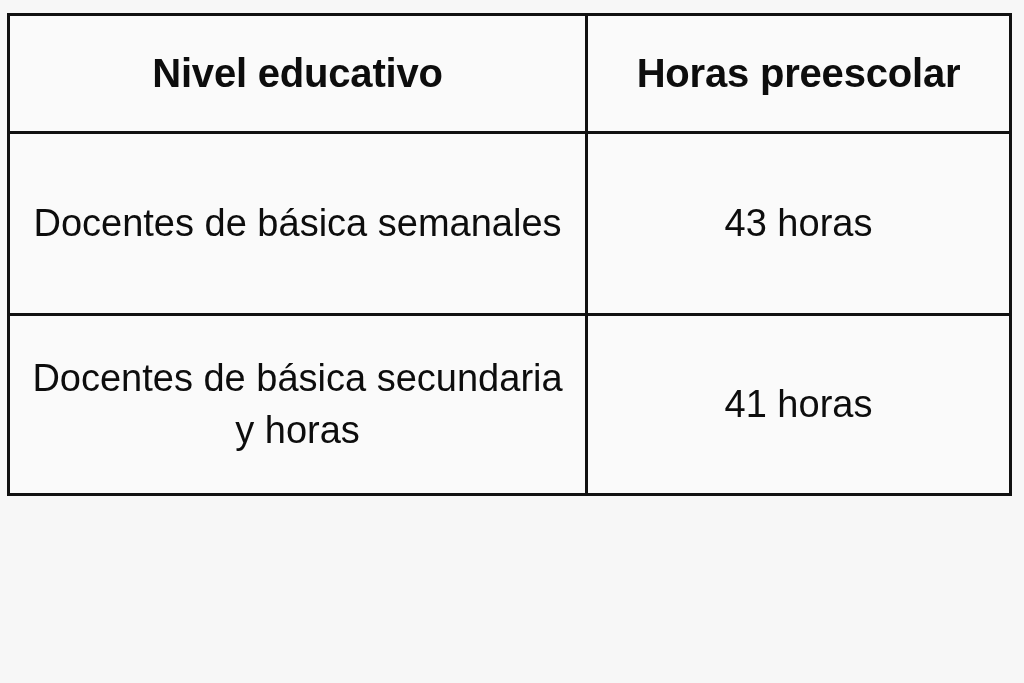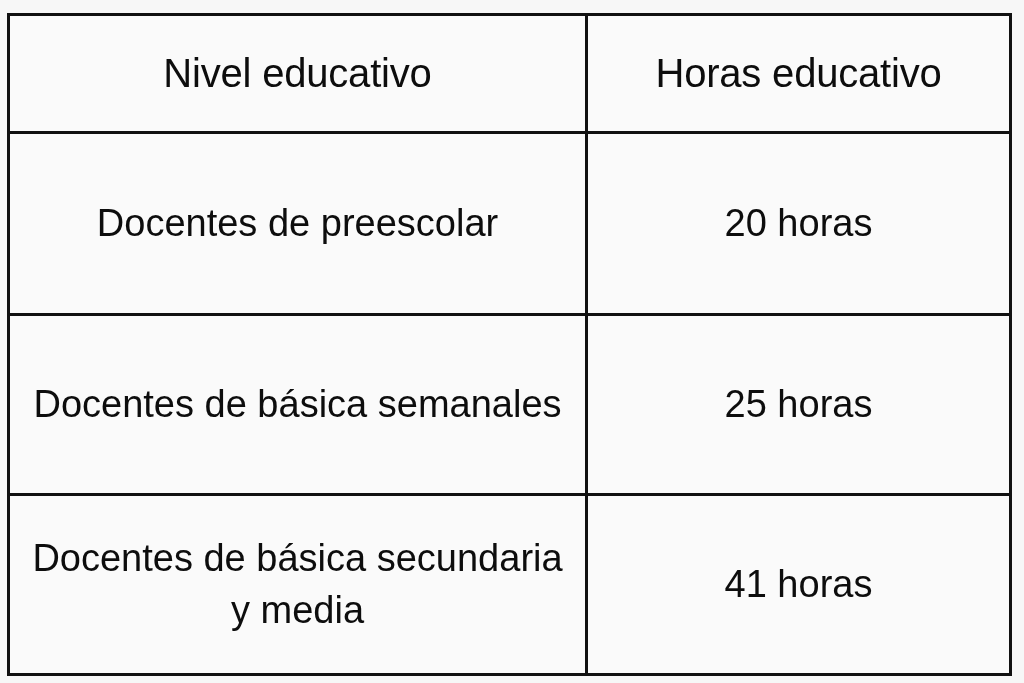--- a/index.html
+++ b/index.html
@@ -38,21 +38,21 @@
     background: #fafafa;
     padding: 6px 14px;
     box-sizing: border-box;
   }
   .hours-table col.col-level { width: 578px; }
   .hours-table col.col-hours { width: 424px; }
 
   .hours-table thead th {
     height: 118px;
     font-size: 40px;
-    font-weight: 400;
+    font-weight: 700;
     letter-spacing: -0.2px;
     margin-left: 8px;
   }
   .hours-table tbody td {
     height: 180px;
     font-size: 38px;
     font-weight: 400;
     line-height: 1.35;
   }
   .hours-table tbody tr:first-child td {
@@ -71,31 +71,27 @@
 
 <div class="page">
   <table class="hours-table">
     <colgroup>
       <col class="col-level">
       <col class="col-hours">
     </colgroup>
     <thead>
       <tr>
         <th>Nivel educativo</th>
-        <th>Horas educativo</th>
+        <th>Horas preescolar</th>
       </tr>
     </thead>
     <tbody>
       <tr>
-        <td class="cell-level">Docentes de preescolar</td>
-        <td class="cell-hours">20 horas</td>
+        <td class="cell-level">Docentes de básica semanales</td>
+        <td class="cell-hours">43 horas</td>
       </tr>
       <tr>
-        <td class="cell-level">Docentes de básica semanales</td>
-        <td class="cell-hours">25 horas</td>
-      </tr>
-      <tr>
-        <td class="cell-level">Docentes de básica secundaria y media</td>
+        <td class="cell-level">Docentes de básica secundaria y horas</td>
         <td class="cell-hours">41 horas</td>
       </tr>
     </tbody>
   </table>
 </div>
 
 </body></html>

